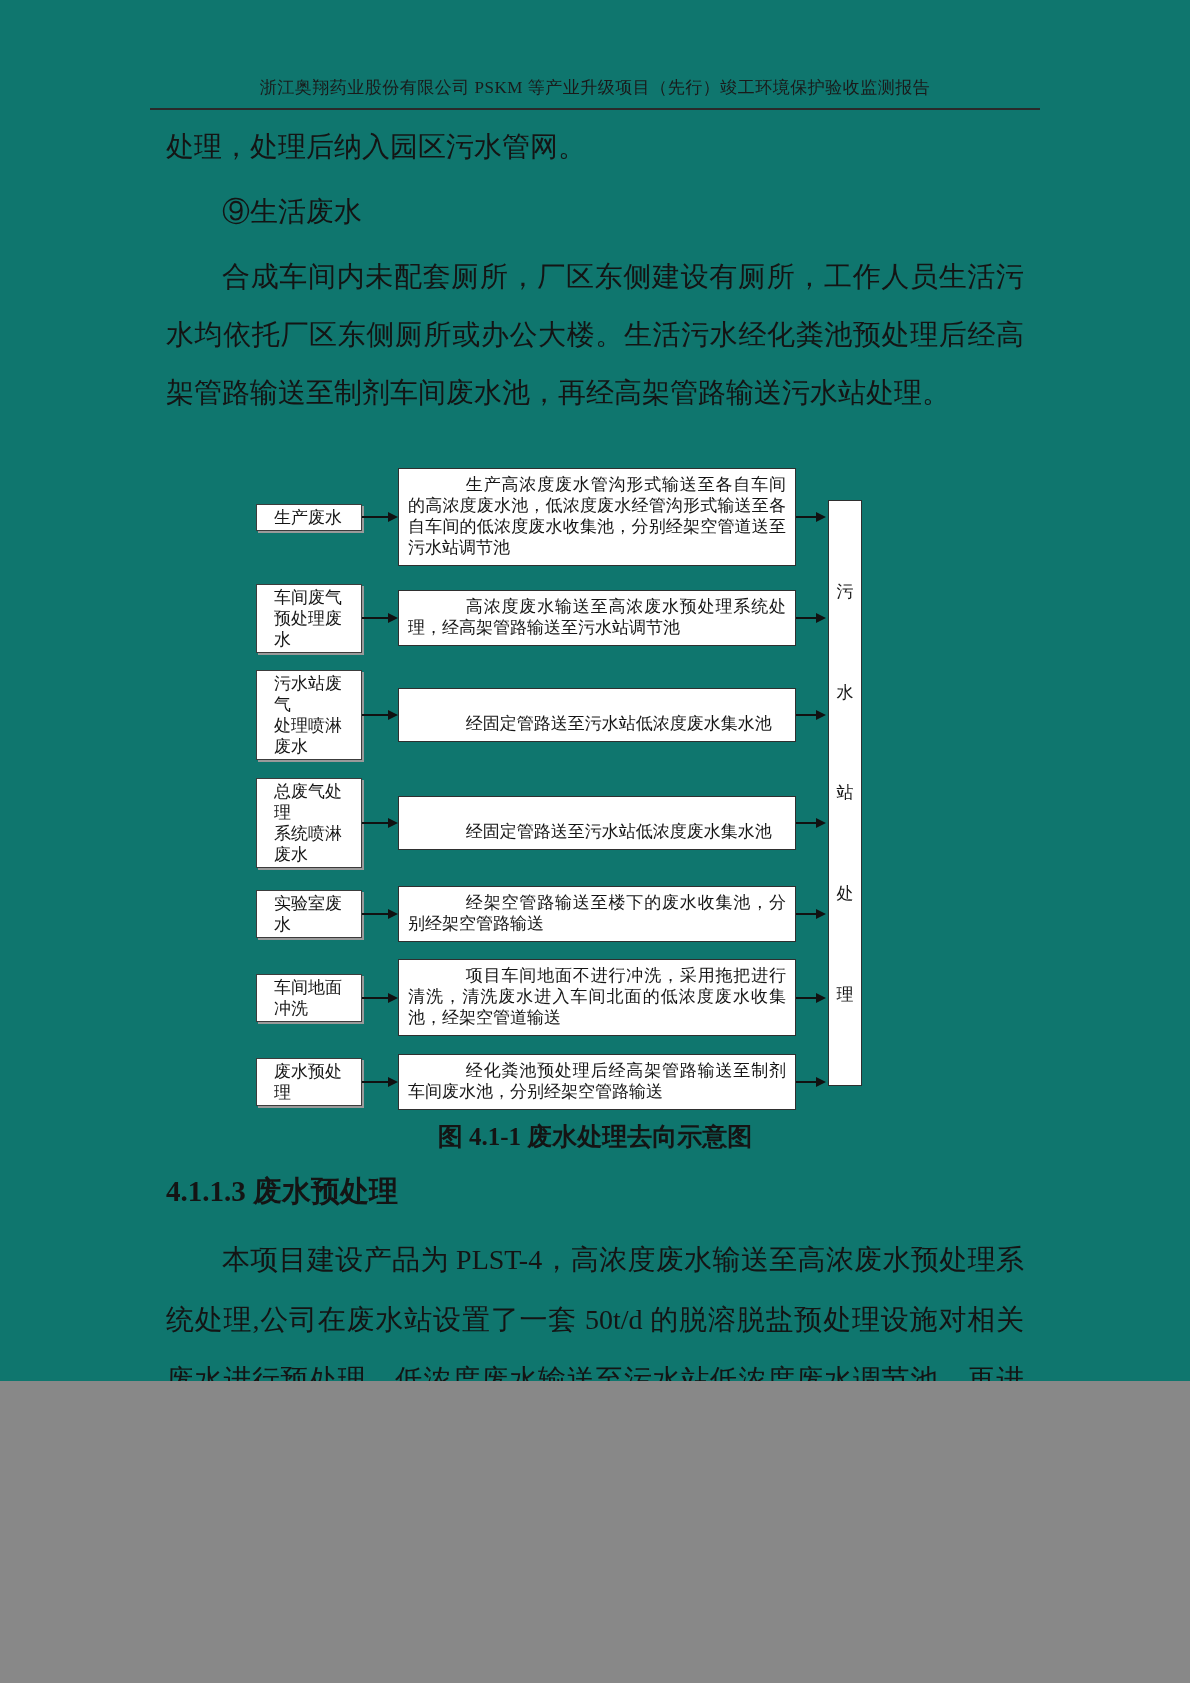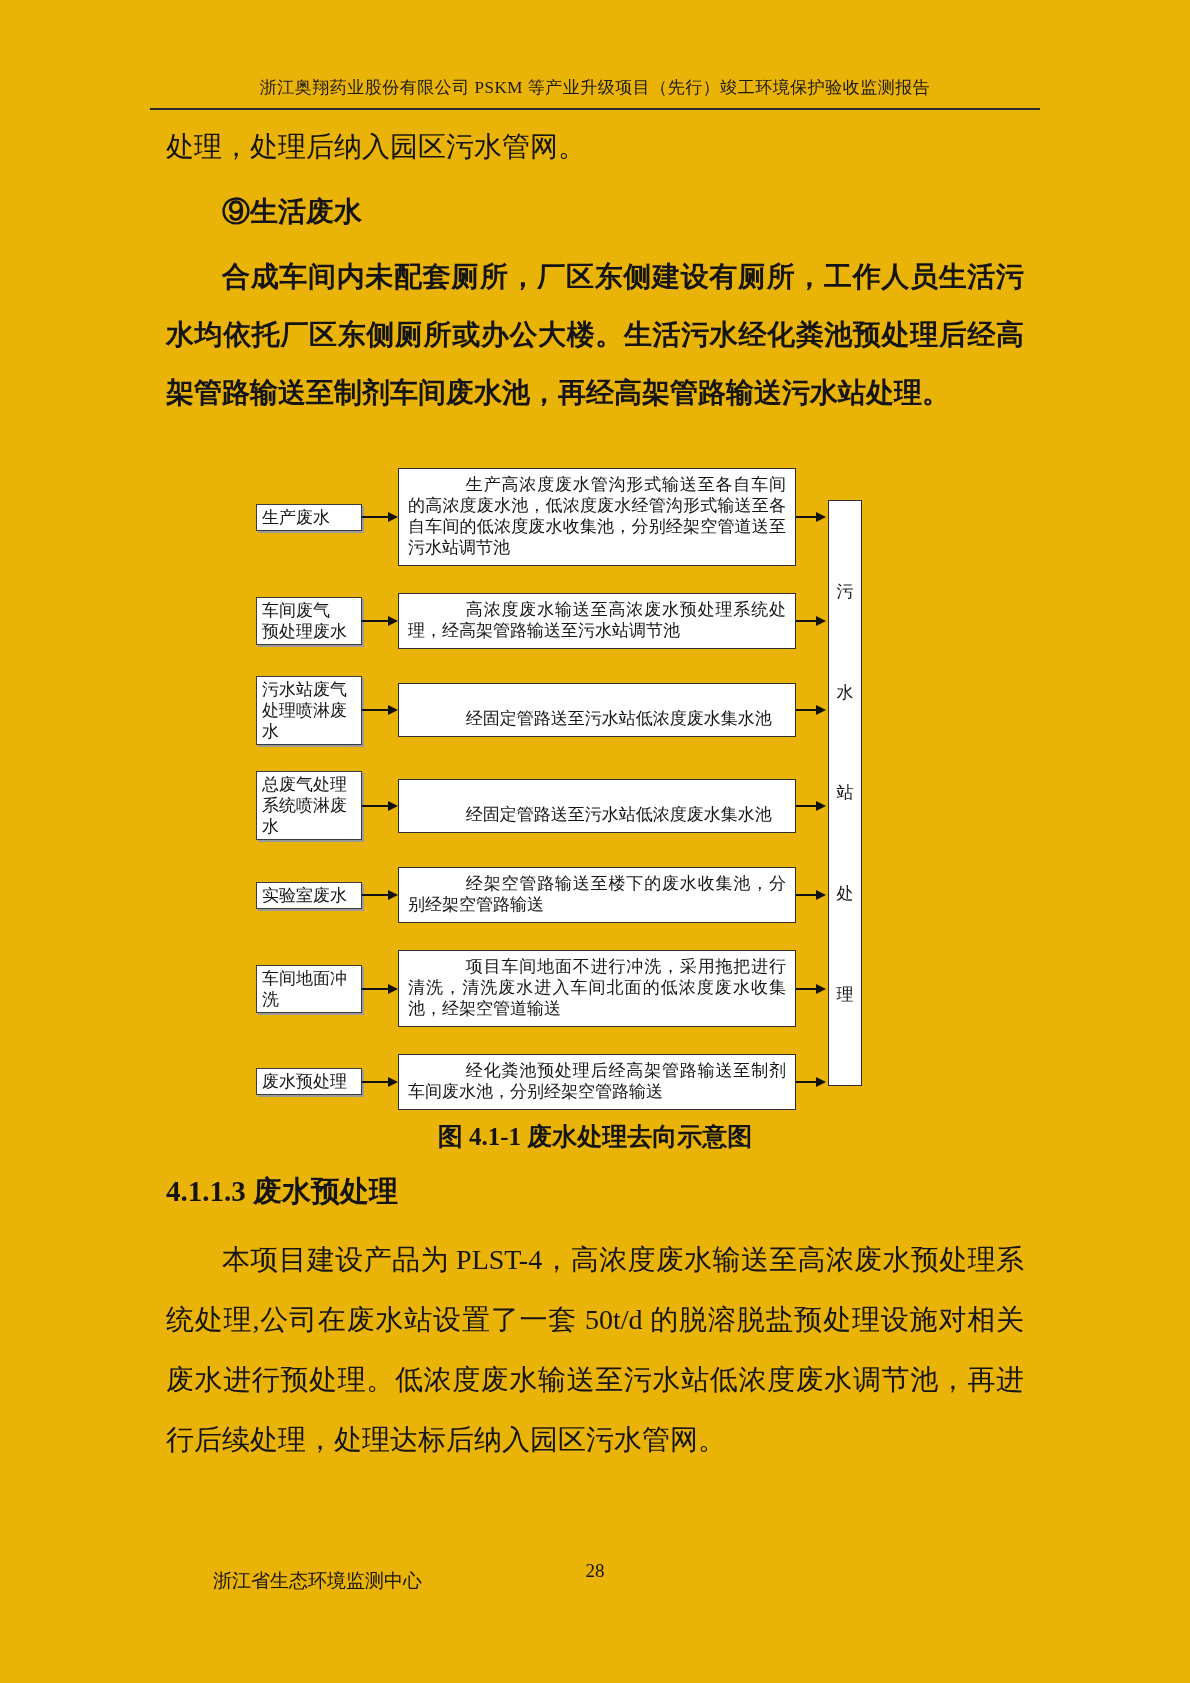--- a/index.html
+++ b/index.html
@@ -1,46 +1,46 @@
 <!DOCTYPE html>
 <html><head>
 <meta charset="utf-8">
 <style>
   html,body { margin:0; padding:0; background:#888; }
   .page {
-    position:relative; width:1190px; height:1683px; background:#eab308;
+    position:relative; width:1190px; height:1381px; background:#0f766e;
     font-family:"Liberation Serif","DejaVu Serif",serif; color:#141414;
     margin:0 auto; overflow:hidden;
   }
   
   .header-title {
     position:absolute; top:76px; left:120px; right:120px;
     text-align:center; font-size:17px; letter-spacing:0.5px; color:#1a1a1a;
   }
   .header-rule {
     position:absolute; top:108px; left:150px; width:890px; height:2px; background:#2a2a2a;
   }
   
   .body-block {
     position:absolute; top:118px; left:166px; width:858px;
     font-size:28px; line-height:58px; text-align:justify;
   }
   .body-block p { margin:0; }
   .body-block p + p { margin-top:7px; }
-  .indent { text-indent:2em;font-weight:bold; }
+  .indent { text-indent:2em; }
   
   .diagram { position:absolute; top:468px; left:256px; width:606px; height:642px;
              font-size:17px; line-height:21px; color:#151515; }
   .rows { display:flex; flex-direction:column; justify-content:space-between;
           height:100%; padding-right:36px; box-sizing:border-box; }
   .drow { display:flex; align-items:center; }
   .src {
     width:106px; min-width:106px; box-sizing:border-box;
     border:1.5px solid #3c3c3c; box-shadow:2px 2px 0 #9a9a9a;
-    padding:2px 5px; white-space:pre-line; background:#fff;
+    padding:2px 17px; white-space:pre-line; background:#fff;
   }
   .arrow { display:flex; align-items:center; flex:0 0 auto; }
   .arrow-a { width:36px; } .arrow-b { width:30px; }
   .shaft { flex:1; height:2px; background:#111; }
   .head { width:0; height:0; border-left:10px solid #111;
           border-top:5px solid transparent; border-bottom:5px solid transparent; }
   .proc {
     flex:1; border:1.6px solid #2f2f2f; background:#fff; box-sizing:border-box;
     padding:5px 9px 7px 9px; text-indent:3.4em; text-align:justify;
   }

